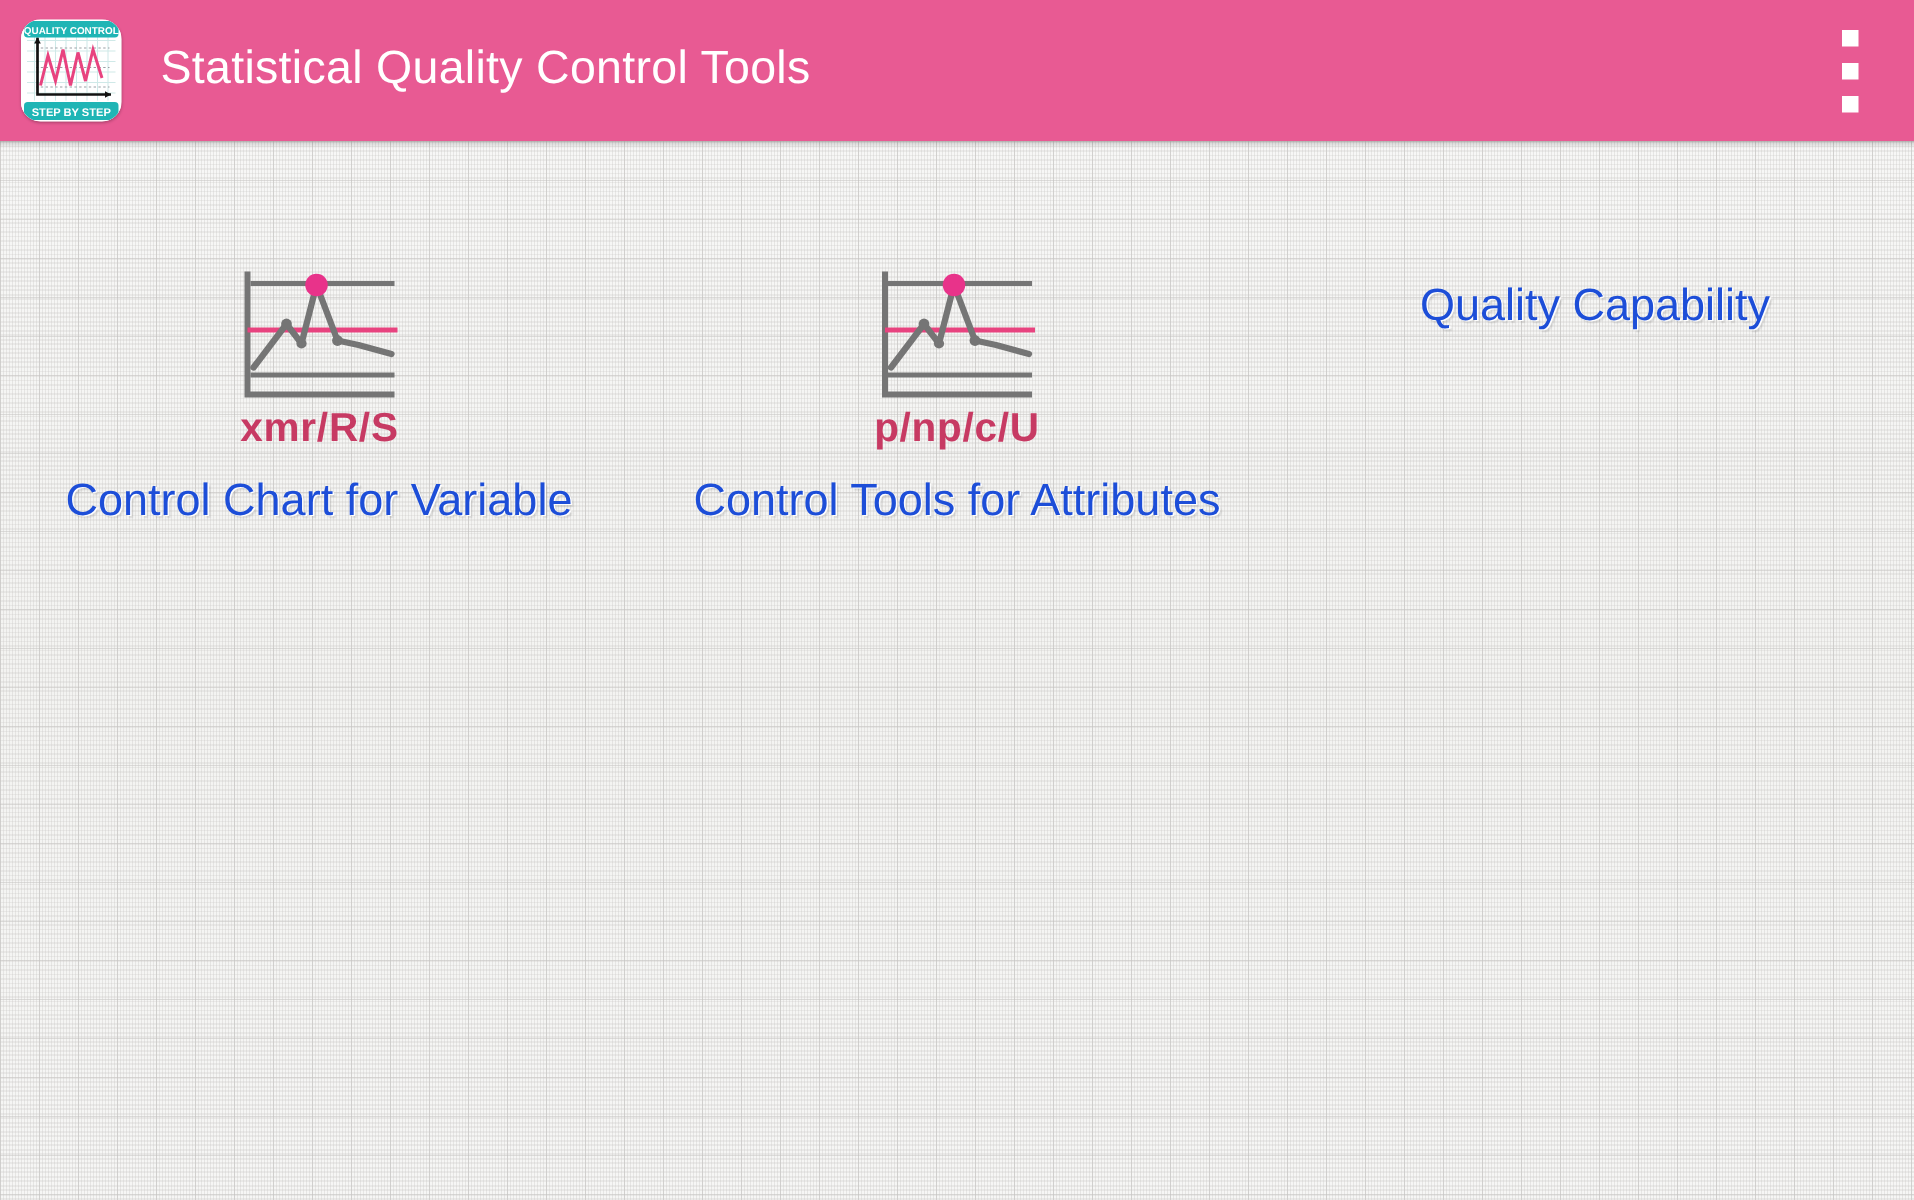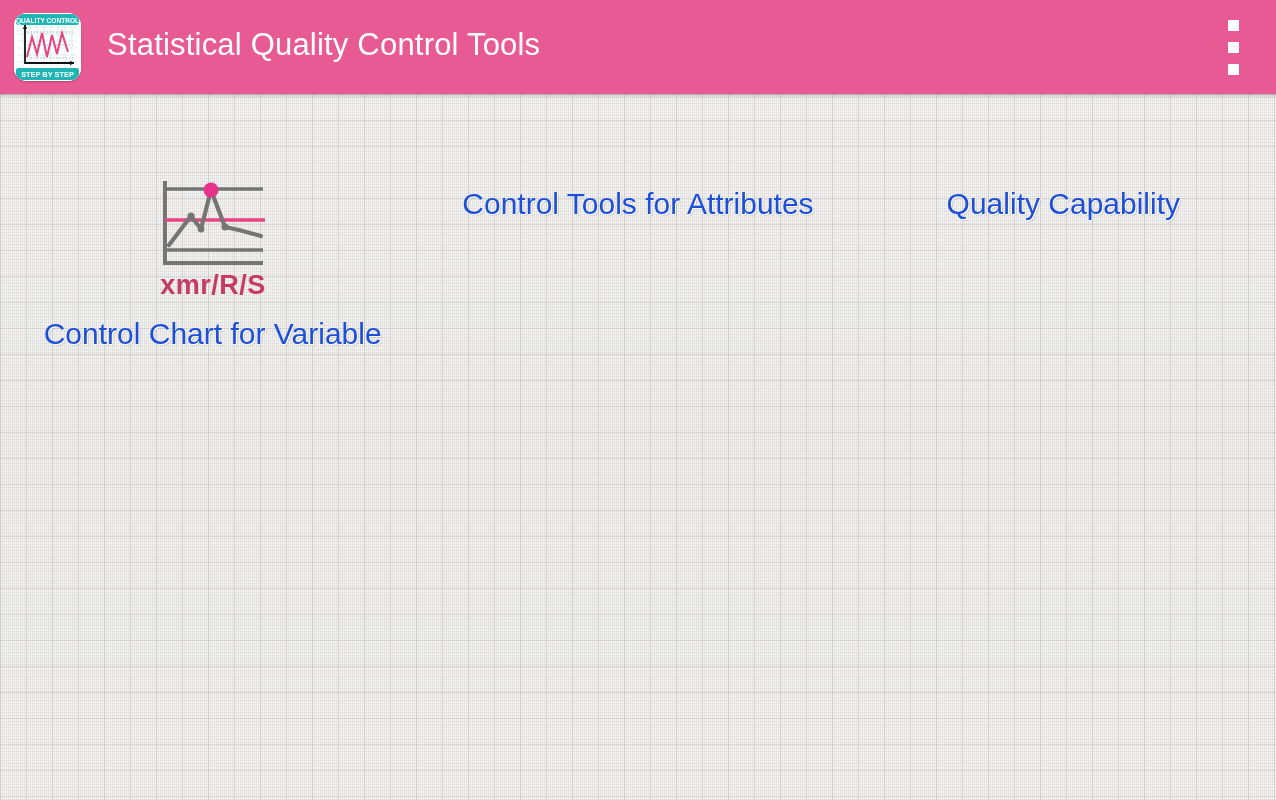--- a/index.html
+++ b/index.html
@@ -233,20 +233,34 @@
 
           <circle cx="68" cy="18" r="7.5" fill="#e8338a"></circle>
 
           <text x="70" y="122" font-family="'Liberation Sans', sans-serif" font-size="27" font-weight="bold" fill="#c73a63" text-anchor="middle" letter-spacing="0.5">xmr/R/S</text>
         </svg>
       </div>
       <div class="tile-label">Control Chart for Variable</div>
     </div>
 
     <div class="tile">
+      <div class="tile-icon">
+        <svg viewBox="0 0 140 130" width="140" height="130">
+          <path d="M22 11 L22 91 L118 91" fill="none" stroke="#757575" stroke-width="4" stroke-linecap="square"></path>
+          <line x1="24" y1="17" x2="120" y2="17" stroke="#757575" stroke-width="3.4"></line>
+          <line x1="24" y1="78" x2="120" y2="78" stroke="#757575" stroke-width="3.4"></line>
+          <line x1="22" y1="48" x2="122" y2="48" stroke="#e8437f" stroke-width="3.4"></line>
+          <polyline points="26,73 48,44 58,57 68,18 82,55 96,58 118,64" fill="none" stroke="#757575" stroke-width="4.2" stroke-linejoin="round" stroke-linecap="round"></polyline>
+          <circle cx="48" cy="44" r="3.6" fill="#757575"></circle>
+          <circle cx="58" cy="57" r="3.4" fill="#757575"></circle>
+          <circle cx="82" cy="55" r="3.6" fill="#757575"></circle>
+          <circle cx="68" cy="18" r="7.5" fill="#e8338a"></circle>
+          <text x="70" y="122" font-family="'Liberation Sans', sans-serif" font-size="27" font-weight="bold" fill="#c73a63" text-anchor="middle" letter-spacing="0.5">p/np/c/U</text>
+        </svg>
+      </div>
       <div class="tile-label">Control Tools for Attributes</div>
     </div>
 
     <div class="tile">
       <div class="tile-label">Quality Capability</div>
     </div>
 
   </div>
 </div>
 

